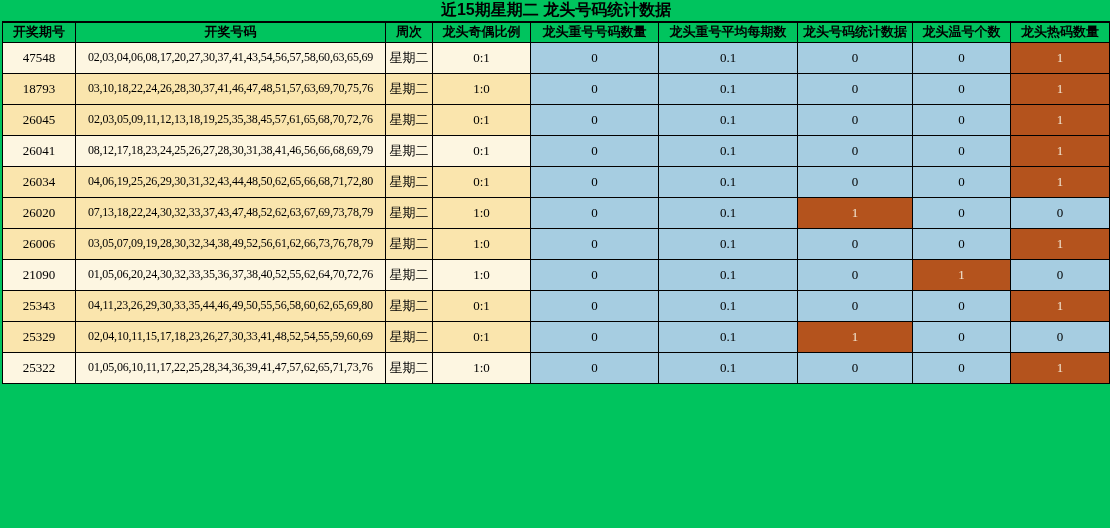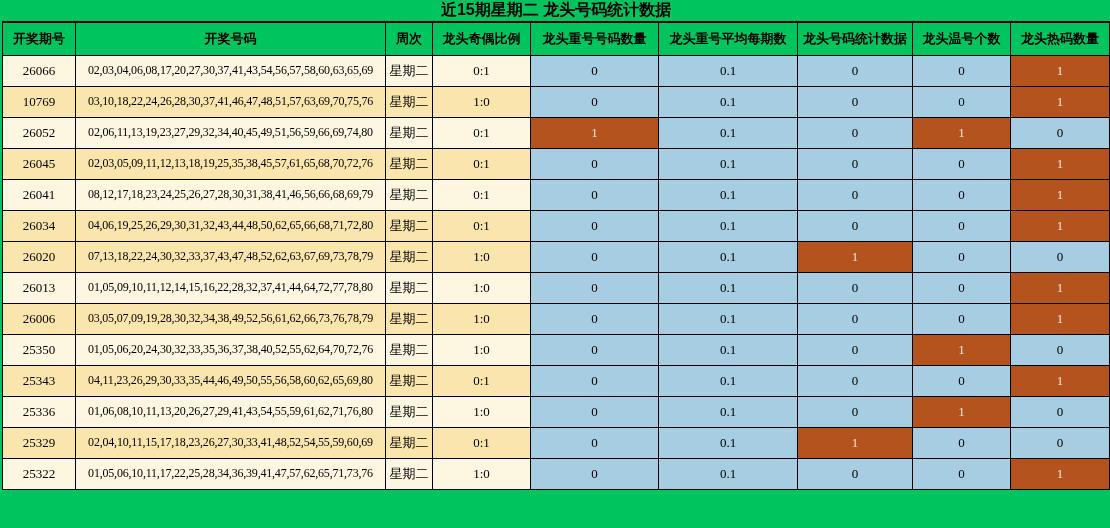--- a/index.html
+++ b/index.html
@@ -13,21 +13,21 @@
     font-family:"Liberation Sans","DejaVu Sans",sans-serif;color:#000;overflow:hidden;
   }
   .page{width:1110px;height:528px;padding:0 0 4px 2px;}
   table{border-collapse:collapse;width:1107px;table-layout:fixed;}
   th,td{border:1px solid var(--line);overflow:hidden;white-space:nowrap;padding:0 2px;}
   tr.title-row th{
     background:var(--green);border:none;border-bottom:2px solid var(--line);
     height:21px;font-size:16px;font-weight:bold;text-align:center;
   }
   tr.header-row th{
-    background:var(--green);height:33px;font-size:13px;font-weight:bold;text-align:center;
+    background:var(--green);height:20px;font-size:13px;font-weight:bold;text-align:center;
   }
   tbody td{
     height:31px;text-align:center;font-size:13px;
     font-family:"Liberation Serif","DejaVu Serif",serif;
   }
   tbody tr.light td{background:var(--row-light);}
   tbody tr.dark td{background:var(--row-dark);}
   tbody td.nums{font-size:12px;letter-spacing:-0.2px;}
   tbody td.week{font-family:"Liberation Sans","DejaVu Sans",sans-serif;}
   tbody tr.light td.stat, tbody tr.dark td.stat{background:var(--stat-blue);}
@@ -62,51 +62,40 @@
           <th>龙头奇偶比例</th>
           <th>龙头重号号码数量</th>
           <th>龙头重号平均每期数</th>
           <th>龙头号码统计数据</th>
           <th>龙头温号个数</th>
           <th>龙头热码数量</th>
         </tr>
     </thead>
     <tbody id="table-body">
         <tr class="light">
-          <td>26066</td>
+          <td>47548</td>
           <td class="nums">02,03,04,06,08,17,20,27,30,37,41,43,54,56,57,58,60,63,65,69</td>
           <td class="week">星期二</td>
           <td>0:1</td>
           <td class="stat">0</td>
           <td class="stat">0.1</td>
           <td class="stat">0</td>
           <td class="stat">0</td>
           <td class="stat hl">1</td>
         </tr>
         <tr class="dark">
-          <td>10769</td>
+          <td>18793</td>
           <td class="nums">03,10,18,22,24,26,28,30,37,41,46,47,48,51,57,63,69,70,75,76</td>
           <td class="week">星期二</td>
           <td>1:0</td>
           <td class="stat">0</td>
           <td class="stat">0.1</td>
           <td class="stat">0</td>
           <td class="stat">0</td>
           <td class="stat hl">1</td>
-        </tr>
-        <tr class="light">
-          <td>26052</td>
-          <td class="nums">02,06,11,13,19,23,27,29,32,34,40,45,49,51,56,59,66,69,74,80</td>
-          <td class="week">星期二</td>
-          <td>0:1</td>
-          <td class="stat hl">1</td>
-          <td class="stat">0.1</td>
-          <td class="stat">0</td>
-          <td class="stat hl">1</td>
-          <td class="stat">0</td>
         </tr>
         <tr class="dark">
           <td>26045</td>
           <td class="nums">02,03,05,09,11,12,13,18,19,25,35,38,45,57,61,65,68,70,72,76</td>
           <td class="week">星期二</td>
           <td>0:1</td>
           <td class="stat">0</td>
           <td class="stat">0.1</td>
           <td class="stat">0</td>
           <td class="stat">0</td>
@@ -138,74 +127,52 @@
           <td>26020</td>
           <td class="nums">07,13,18,22,24,30,32,33,37,43,47,48,52,62,63,67,69,73,78,79</td>
           <td class="week">星期二</td>
           <td>1:0</td>
           <td class="stat">0</td>
           <td class="stat">0.1</td>
           <td class="stat hl">1</td>
           <td class="stat">0</td>
           <td class="stat">0</td>
         </tr>
-        <tr class="light">
-          <td>26013</td>
-          <td class="nums">01,05,09,10,11,12,14,15,16,22,28,32,37,41,44,64,72,77,78,80</td>
-          <td class="week">星期二</td>
-          <td>1:0</td>
-          <td class="stat">0</td>
-          <td class="stat">0.1</td>
-          <td class="stat">0</td>
-          <td class="stat">0</td>
-          <td class="stat hl">1</td>
-        </tr>
         <tr class="dark">
           <td>26006</td>
           <td class="nums">03,05,07,09,19,28,30,32,34,38,49,52,56,61,62,66,73,76,78,79</td>
           <td class="week">星期二</td>
           <td>1:0</td>
           <td class="stat">0</td>
           <td class="stat">0.1</td>
           <td class="stat">0</td>
           <td class="stat">0</td>
           <td class="stat hl">1</td>
         </tr>
         <tr class="light">
-          <td>25350</td>
+          <td>21090</td>
           <td class="nums">01,05,06,20,24,30,32,33,35,36,37,38,40,52,55,62,64,70,72,76</td>
           <td class="week">星期二</td>
           <td>1:0</td>
           <td class="stat">0</td>
           <td class="stat">0.1</td>
           <td class="stat">0</td>
           <td class="stat hl">1</td>
           <td class="stat">0</td>
         </tr>
         <tr class="dark">
           <td>25343</td>
           <td class="nums">04,11,23,26,29,30,33,35,44,46,49,50,55,56,58,60,62,65,69,80</td>
           <td class="week">星期二</td>
           <td>0:1</td>
           <td class="stat">0</td>
           <td class="stat">0.1</td>
           <td class="stat">0</td>
           <td class="stat">0</td>
           <td class="stat hl">1</td>
-        </tr>
-        <tr class="light">
-          <td>25336</td>
-          <td class="nums">01,06,08,10,11,13,20,26,27,29,41,43,54,55,59,61,62,71,76,80</td>
-          <td class="week">星期二</td>
-          <td>1:0</td>
-          <td class="stat">0</td>
-          <td class="stat">0.1</td>
-          <td class="stat">0</td>
-          <td class="stat hl">1</td>
-          <td class="stat">0</td>
         </tr>
         <tr class="dark">
           <td>25329</td>
           <td class="nums">02,04,10,11,15,17,18,23,26,27,30,33,41,48,52,54,55,59,60,69</td>
           <td class="week">星期二</td>
           <td>0:1</td>
           <td class="stat">0</td>
           <td class="stat">0.1</td>
           <td class="stat hl">1</td>
           <td class="stat">0</td>

